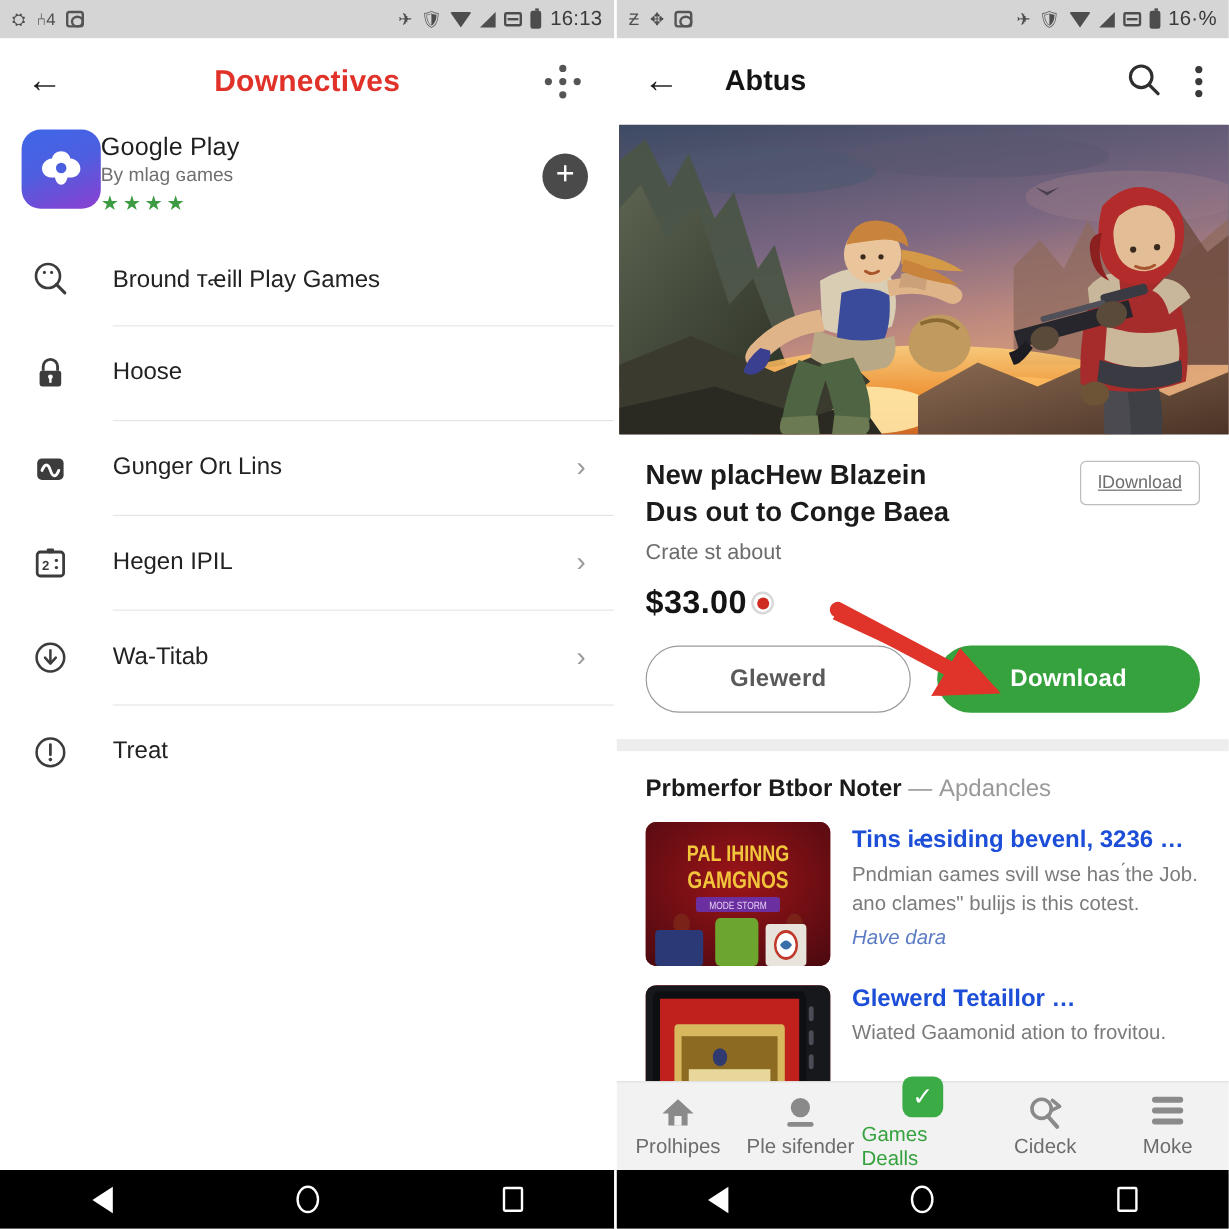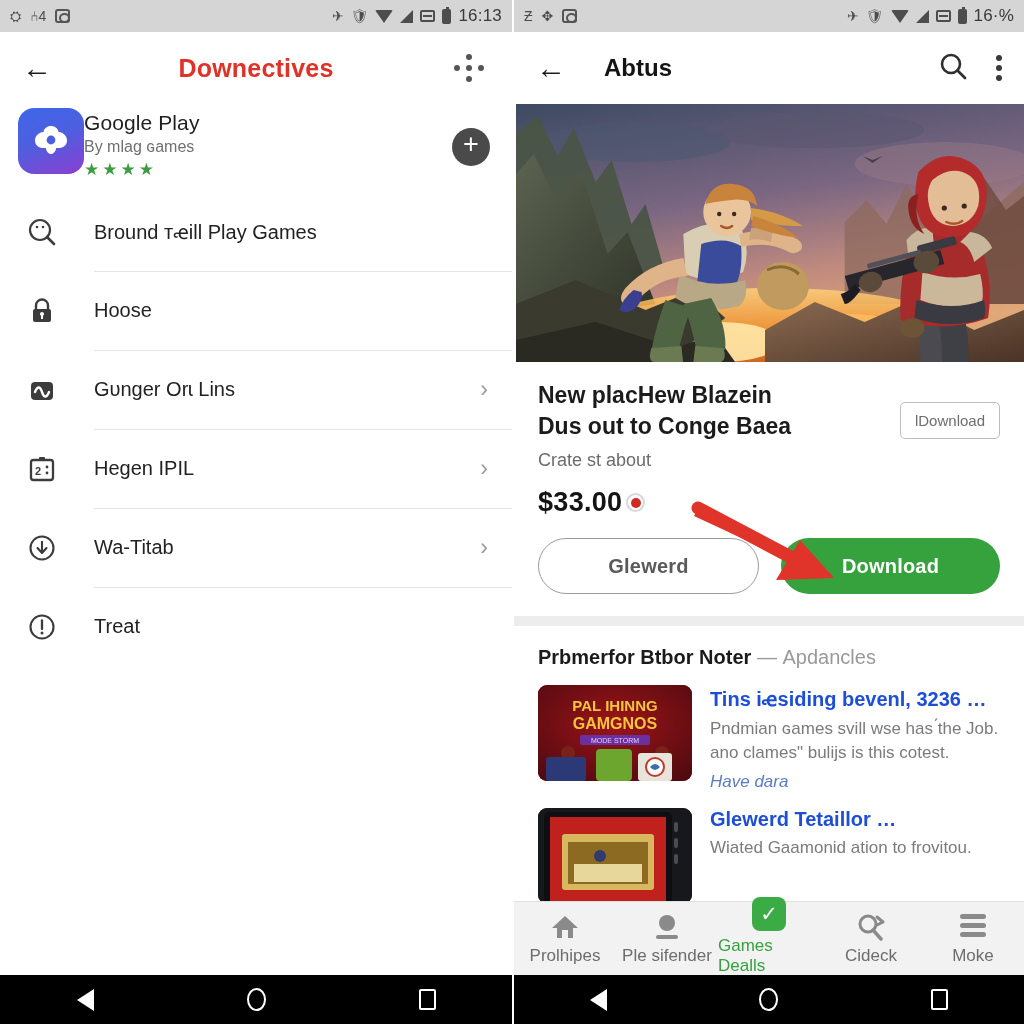--- a/index.html
+++ b/index.html
@@ -79,47 +79,47 @@
   .r-title { font-size:24px; font-weight:700; color:#141414; margin-left:28px; flex:1; }
   .r-actions { display:flex; align-items:center; gap:28px; }
   .kebab { width:6px; height:30px; position:relative; }
   .kebab i { position:absolute; left:0; width:6px;height:6px;border-radius:50%;background:#3a3a3a;}
   .kebab i:nth-child(1){top:2px;} .kebab i:nth-child(2){top:12px;} .kebab i:nth-child(3){top:22px;}
 
   .hero { height:258px; margin:0 0 0 2px; position:relative; overflow:hidden; background:#2a2233; }
   .hero svg { display:block; width:100%; height:100%; }
 
   .r-body { padding:18px 24px 0 24px; }
-  .promo-row { display:flex; align-items:center; }
+  .promo-row { display:flex; align-items:flex-start; }
   .promo-title { font-size:23px; font-weight:700; color:#1b1b1b; line-height:1.33; flex:1; padding-right:14px; }
   .promo-sub { font-size:18px; color:#6c6c6c; margin-top:9px; }
   .mini-btn {
     border:1px solid #bdbdbd; border-radius:5px; padding:9px 14px;
-    font-size:15px; color:#6d6d6d; background:#fff; white-space:nowrap; margin-top:20px;
+    font-size:15px; color:#6d6d6d; background:#fff; white-space:nowrap; margin-top:4px;text-decoration:underline;
   }
   .price-row { display:flex; align-items:center; margin-top:16px; gap:4px; }
   .price { font-size:27px; font-weight:700; color:#141414; letter-spacing:.3px; }
   .price-dot { width:19px;height:19px;border-radius:50%;border:2px solid #d8d8d8;display:flex;align-items:center;justify-content:center;}
   .price-dot i{width:10px;height:10px;border-radius:50%;background:#d02b20;display:block;}
 
   .btn-row { display:flex; gap:22px; padding:20px 24px 22px 24px; align-items:center; }
   .btn {
     flex:1; height:56px; border-radius:30px; display:flex; align-items:center; justify-content:center;
     font-size:20px; font-weight:700; letter-spacing:.2px;
   }
   .btn.outline { border:1.5px solid #9b9b9b; color:#5a5a5a; background:#fff; }
   .btn.solid { background:#35a23d; color:#ffffff; }
 
   .sep { height:10px; background:#ededed; }
 
   .r-section { padding:20px 24px 0 24px; }
   .sec-head { font-size:20px; font-weight:700; color:#1b1b1b; }
   .sec-head .muted { color:#9a9a9a; font-weight:400; }
   .art-item { display:flex; margin-top:16px; }
-  .thumb { width:154px; height:96px; border-radius:9px; flex:0 0 154px; overflow:hidden; background:#6d0d12; }
+  .thumb { width:154px; height:120px; border-radius:9px; flex:0 0 154px; overflow:hidden; background:#6d0d12; }
   .thumb svg{display:block;width:100%;height:100%;}
   .art-body { padding-left:18px; flex:1; min-width:0;}
   .art-title { font-size:20px; font-weight:700; color:#1d4ed8; white-space:nowrap; overflow:hidden; text-overflow:ellipsis;}
   .art-desc { font-size:17px; color:#7b7b7b; line-height:1.4; margin-top:5px; }
   .art-link { font-size:17px; color:#5b7cc4; margin-top:7px;font-style:italic; }
 
   .bottomnav {
     position:absolute; left:0; right:0; bottom:49px; height:74px; background:#f2f2f2;
     display:flex; align-items:center; border-top:1px solid #e0e0e0;
   }

